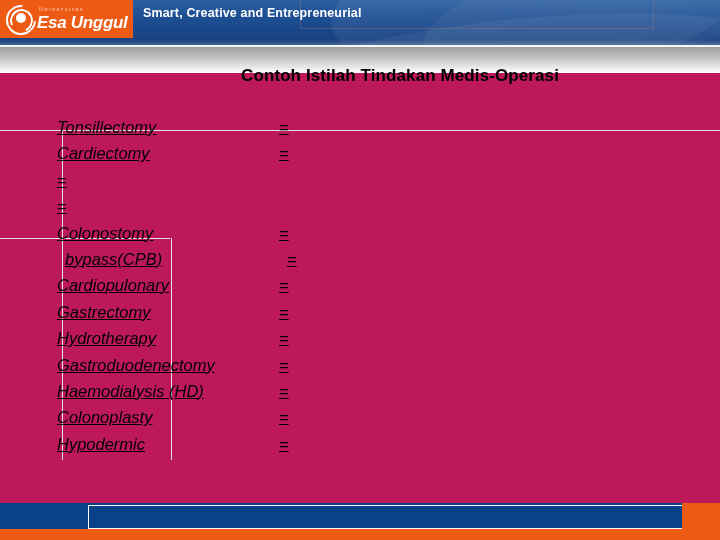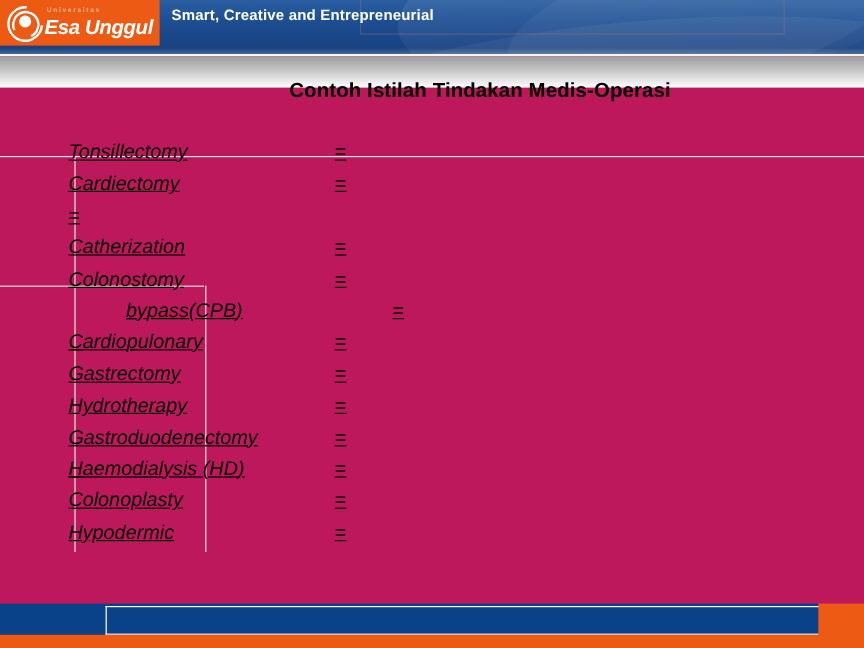--- a/index.html
+++ b/index.html
@@ -197,21 +197,21 @@
     text-decoration: underline;
   }
   .term-name {
     width: 222px;
     font-size: 16.5px;
     font-style: italic;
     color: #000000;
     white-space: nowrap;
     line-height: 22px;
   }
-  .term-name.indent { padding-left: 8px; margin-left: 40px; }
+  .term-name.indent { padding-left: 8px; }
   .term-eq {
     font-size: 16.5px;
     color: #000000;
     line-height: 22px;
     font-style: normal;
   }
   .mark { text-decoration: underline; text-decoration-thickness: 1px; }
 
   
   .footer-blue {
@@ -283,21 +283,20 @@
         <div class="term-eq">=</div>
       </div>
       <div class="term-row">
         <div class="term-name">Cardiectomy</div>
         <div class="term-eq">=</div>
       </div>
       <div class="term-row">
         <div class="term-eq">=</div>
       </div>
       <div class="term-row">
-        <div class="term-name">Catherization</div>
         <div class="term-eq">=</div>
       </div>
       <div class="term-row">
         <div class="term-name">Colonostomy</div>
         <div class="term-eq">=</div>
       </div>
       <div class="term-row">
         <div class="term-name indent"><span class="mark">b</span><span>y</span><span>p</span><span>a</span><span>s</span><span>s</span><span>(</span><span>C</span><span>P</span><span>B</span><span>)</span></div>
         <div class="term-eq">=</div>
       </div>

